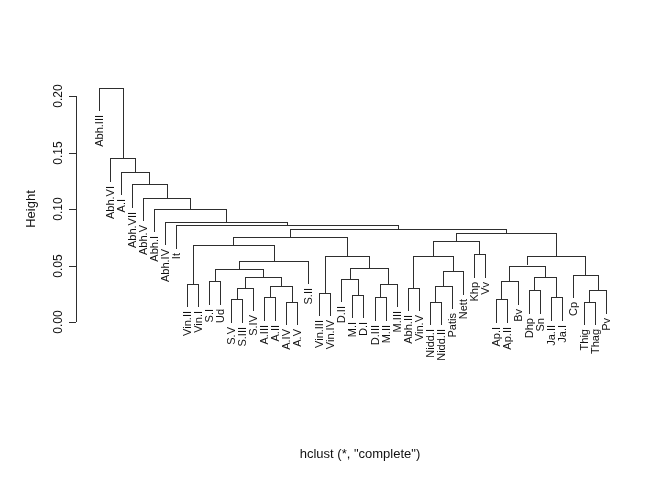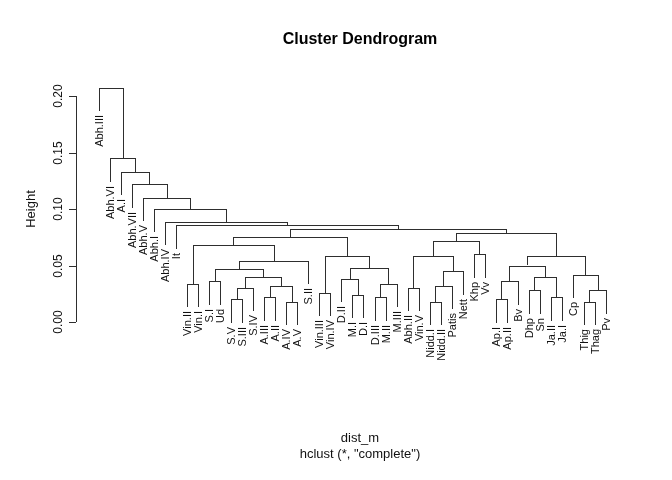--- a/index.html
+++ b/index.html
@@ -16,23 +16,21 @@
   .chart-title{position:absolute;left:80px;width:560px;top:30px;text-align:center;
                font-size:16px;font-weight:bold;color:#000;}
   .caption{position:absolute;left:80px;width:560px;text-align:center;font-size:13px;color:#111;}
   .cap1{top:430px;}
   .cap2{top:446px;}
 </style>
 </head>
 <body>
 
 <div id="stage">
-  <div class="chart-title">Cluster Dendrogram</div>
   <div class="axis-title" id="ylab" style="left: 24px; top: 209px;">Height</div>
-  <div class="caption cap1">dist_m</div>
   <div class="caption cap2">hclust (*, "complete")</div>
   <div id="plot">
       <div class="hl" style="left: 99px; top: 88.09px; width: 24.6021px;"></div>
       <div class="vl" style="left: 99px; top: 88.09px; height: 23.391px;"></div>
       <div class="leaf-label" style="left: 94px; top: 115.481px;">Abh.III</div>
       <div class="vl" style="left: 122.602px; top: 88.09px; height: 70.06px;"></div>
       <div class="hl" style="left: 110.02px; top: 158.15px; width: 26.1643px;"></div>
       <div class="vl" style="left: 110.02px; top: 158.15px; height: 23.391px;"></div>
       <div class="leaf-label" style="left: 105.02px; top: 185.541px;">Abh.VI</div>
       <div class="vl" style="left: 135.184px; top: 158.15px; height: 13.56px;"></div>

